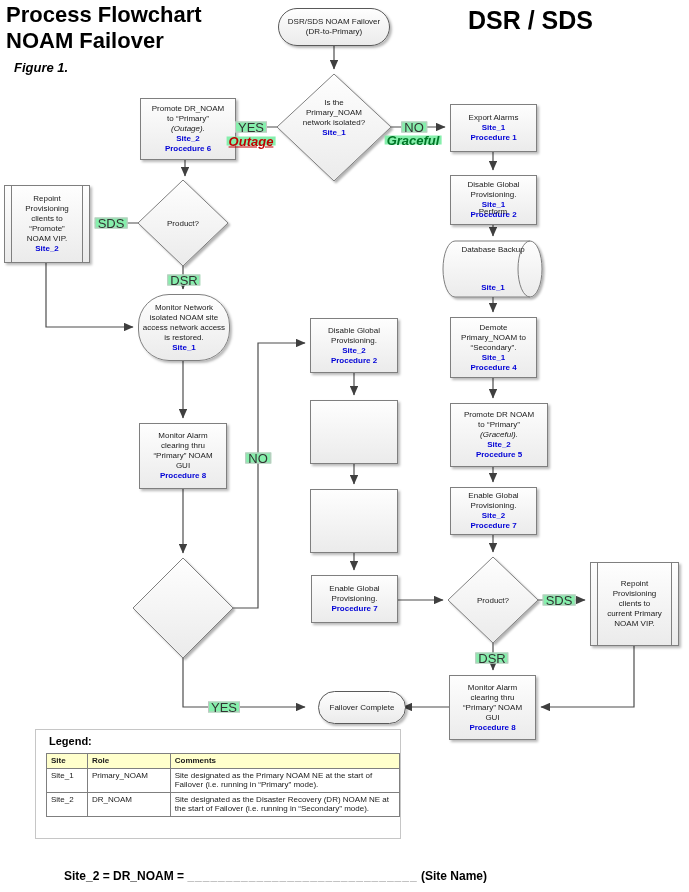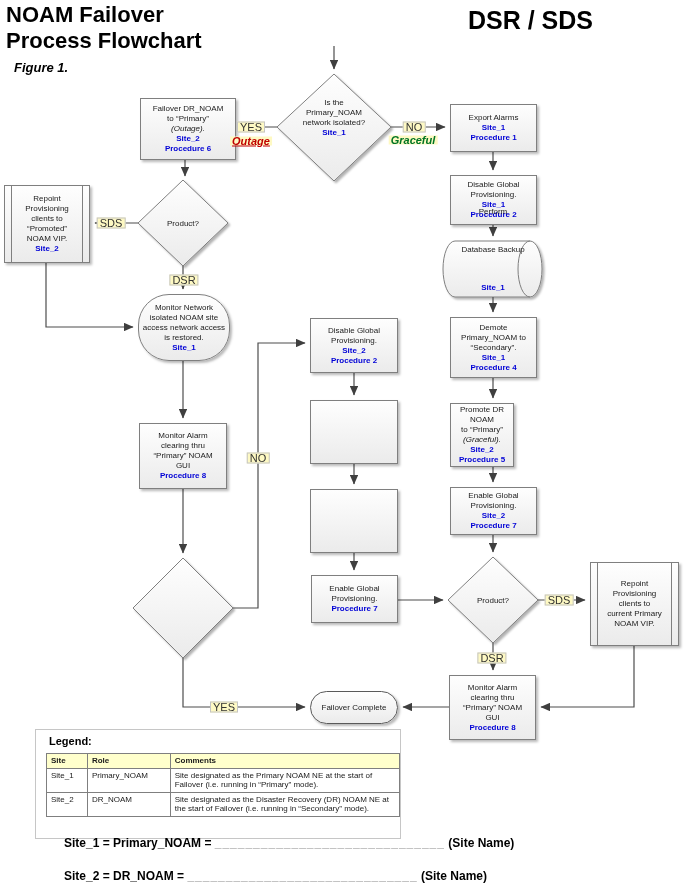--- a/index.html
+++ b/index.html
@@ -15,22 +15,22 @@
        box-shadow:2px 2px 2.5px rgba(0,0,0,.28);}
   .oval{background:linear-gradient(180deg,#fefefe 0%,#ebebeb 100%);border:1.5px solid #595959;
         border-radius:19px;box-shadow:2px 2px 2.5px rgba(0,0,0,.28);}
   .pp::before,.pp::after{content:"";position:absolute;top:0;bottom:0;width:1px;background:#7f7f7f;}
   .pp::before{left:6px;} .pp::after{right:6px;}
   .dtext{background:transparent;z-index:2;}
   .ctext{background:transparent;z-index:2;gap:28px;}
   .ln{display:block;}
   .blue{color:#0000d6;font-weight:bold;}
   .it{font-style:italic;}
-  .elabel{position:absolute;z-index:3;transform:translate(-50%,-50%);background:#fef9c3;border:1px solid #c4c4c4;
-          font-size:11px;line-height:9px;padding:0 2px;color:#333;}
+  .elabel{position:absolute;z-index:3;transform:translate(-50%,-50%);background:#86efac;border:1px solid #c4c4c4;
+          font-size:13px;line-height:9px;padding:0 2px;color:#333;}
   .flavor{border:none;font-weight:bold;font-style:italic;}
   .flavor.red{color:#c00000;text-decoration:underline;} .flavor.green{color:#007526;}
   .legend-panel{position:absolute;left:35px;top:729px;width:366px;height:110px;border:1px solid #c6c6c6;
                 background:#fff;z-index:2;box-sizing:border-box;}
   .legend-title{position:absolute;left:13px;top:5px;font-size:11px;font-weight:bold;color:#000;}
   .legend-table{position:absolute;left:10px;top:23px;border-collapse:collapse;font-size:8px;line-height:9.5px;}
   .legend-table th,.legend-table td{border:1px solid #7f7f7f;padding:2px 4px;text-align:left;vertical-align:top;}
   .legend-table th{background:#ffffcc;font-weight:bold;}
   .col-site{width:32px;} .col-role{width:74px;} .col-comments{width:222px;}
   .footer-line{position:absolute;left:64px;z-index:2;font-size:12px;font-weight:bold;color:#000;white-space:nowrap;}
@@ -88,52 +88,56 @@
       <path d="M233,608 L258,608 L258,343 L305,343"></path>
       <path d="M354,373 L354,395"></path>
       <path d="M354,464 L354,484"></path>
       <path d="M354,553 L354,570"></path>
       <path d="M398,600 L443,600"></path>
       <path d="M183,658 L183,707 L305,707"></path>
     </g>
   </svg>
 
   <div class="hdr-title">
+    <span class="ln">Process Flowchart</span>
     <span class="ln">NOAM Failover</span>
-    <span class="ln">Process Flowchart</span>
   </div>
   <div class="hdr-figure">Figure 1.</div>
   <div class="hdr-product">DSR / SDS</div>
 
+  <div class="node oval" style="left:278px;top:8px;width:112px;height:38px;">
+    <span class="ln">DSR/SDS NOAM Failover</span>
+    <span class="ln">(DR-to-Primary)</span>
+  </div>
 
   <div class="node dtext" style="left:284px;top:96px;width:100px;">
     <span class="ln">Is the</span>
     <span class="ln">Primary_NOAM</span>
     <span class="ln">network isolated?</span>
     <span class="ln blue">Site_1</span>
   </div>
   <div class="node dtext" style="left:143px;top:217px;width:80px;">
     <span class="ln">Product?</span>
   </div>
   <div class="node dtext" style="left:453px;top:594px;width:80px;">
     <span class="ln">Product?</span>
   </div>
 
   <div class="node box" style="left:140px;top:98px;width:96px;height:62px;">
-    <span class="ln">Failover DR_NOAM</span>
+    <span class="ln">Promote DR_NOAM</span>
     <span class="ln">to “Primary”</span>
     <span class="ln it">(Outage).</span>
     <span class="ln blue">Site_2</span>
     <span class="ln blue">Procedure 6</span>
   </div>
   <div class="node box pp" style="left:4px;top:185px;width:86px;height:78px;">
     <span class="ln">Repoint</span>
     <span class="ln">Provisioning</span>
     <span class="ln">clients to</span>
-    <span class="ln">“Promoted”</span>
+    <span class="ln">“Promote”</span>
     <span class="ln">NOAM VIP.</span>
     <span class="ln blue">Site_2</span>
   </div>
   <div class="node box" style="left:138px;top:294px;width:92px;height:67px;border-radius:31px;">
     <span class="ln">Monitor Network</span>
     <span class="ln">isolated NOAM site</span>
     <span class="ln">access network access</span>
     <span class="ln">is restored.</span>
     <span class="ln blue">Site_1</span>
   </div>
@@ -189,21 +193,21 @@
     <span class="ln blue">Site_1</span>
     <span class="ln blue">Procedure 3</span>
   </div>
   <div class="node box" style="left:450px;top:317px;width:87px;height:61px;">
     <span class="ln">Demote</span>
     <span class="ln">Primary_NOAM to</span>
     <span class="ln">“Secondary”.</span>
     <span class="ln blue">Site_1</span>
     <span class="ln blue">Procedure 4</span>
   </div>
-  <div class="node box" style="left:450px;top:403px;width:64px;height:64px;">
+  <div class="node box" style="left:450px;top:403px;width:98px;height:64px;">
     <span class="ln">Promote DR NOAM</span>
     <span class="ln">to “Primary”</span>
     <span class="ln it">(Graceful).</span>
     <span class="ln blue">Site_2</span>
     <span class="ln blue">Procedure 5</span>
   </div>
   <div class="node box" style="left:450px;top:487px;width:87px;height:48px;">
     <span class="ln">Enable Global</span>
     <span class="ln">Provisioning.</span>
     <span class="ln blue">Site_2</span>
@@ -217,21 +221,21 @@
     <span class="ln">NOAM VIP.</span>
   </div>
   <div class="node box" style="left:449px;top:675px;width:87px;height:65px;">
     <span class="ln">Monitor Alarm</span>
     <span class="ln">clearing thru</span>
     <span class="ln">“Primary” NOAM</span>
     <span class="ln">GUI</span>
     <span class="ln blue">Procedure 8</span>
   </div>
 
-  <div class="node oval" style="left:310px;top:691px;width:88px;height:33px;">
+  <div class="node oval" style="left:318px;top:691px;width:88px;height:33px;">
     <span class="ln">Failover Complete</span>
   </div>
 
   <div class="elabel" style="left:251px;top:127px;">YES</div>
   <div class="elabel flavor red" style="left:251px;top:141px;">Outage</div>
   <div class="elabel" style="left:414px;top:127px;">NO</div>
   <div class="elabel flavor green" style="left:413px;top:140px;">Graceful</div>
   <div class="elabel" style="left:111px;top:223px;">SDS</div>
   <div class="elabel" style="left:184px;top:280px;">DSR</div>
   <div class="elabel" style="left:258px;top:458px;">NO</div>
@@ -257,24 +261,19 @@
         </tr>
         <tr>
           <td>Site_2</td>
           <td>DR_NOAM</td>
           <td>Site designated as the Disaster Recovery (DR) NOAM NE at the start of Failover (i.e. running in “Secondary” mode).</td>
         </tr>
       </tbody>
     </table>
   </div>
 
-  <div class="footer-line" style="top:836px;">
-    <span>Site_1 = Primary_NOAM =</span>
-    <span class="blank">______________________________</span>
-    <span>(Site Name)</span>
-  </div>
   <div class="footer-line" style="top:869px;">
     <span>Site_2  =  DR_NOAM  =</span>
     <span class="blank">______________________________</span>
     <span>(Site Name)</span>
   </div>
 
 </div>
 
 </body></html>

